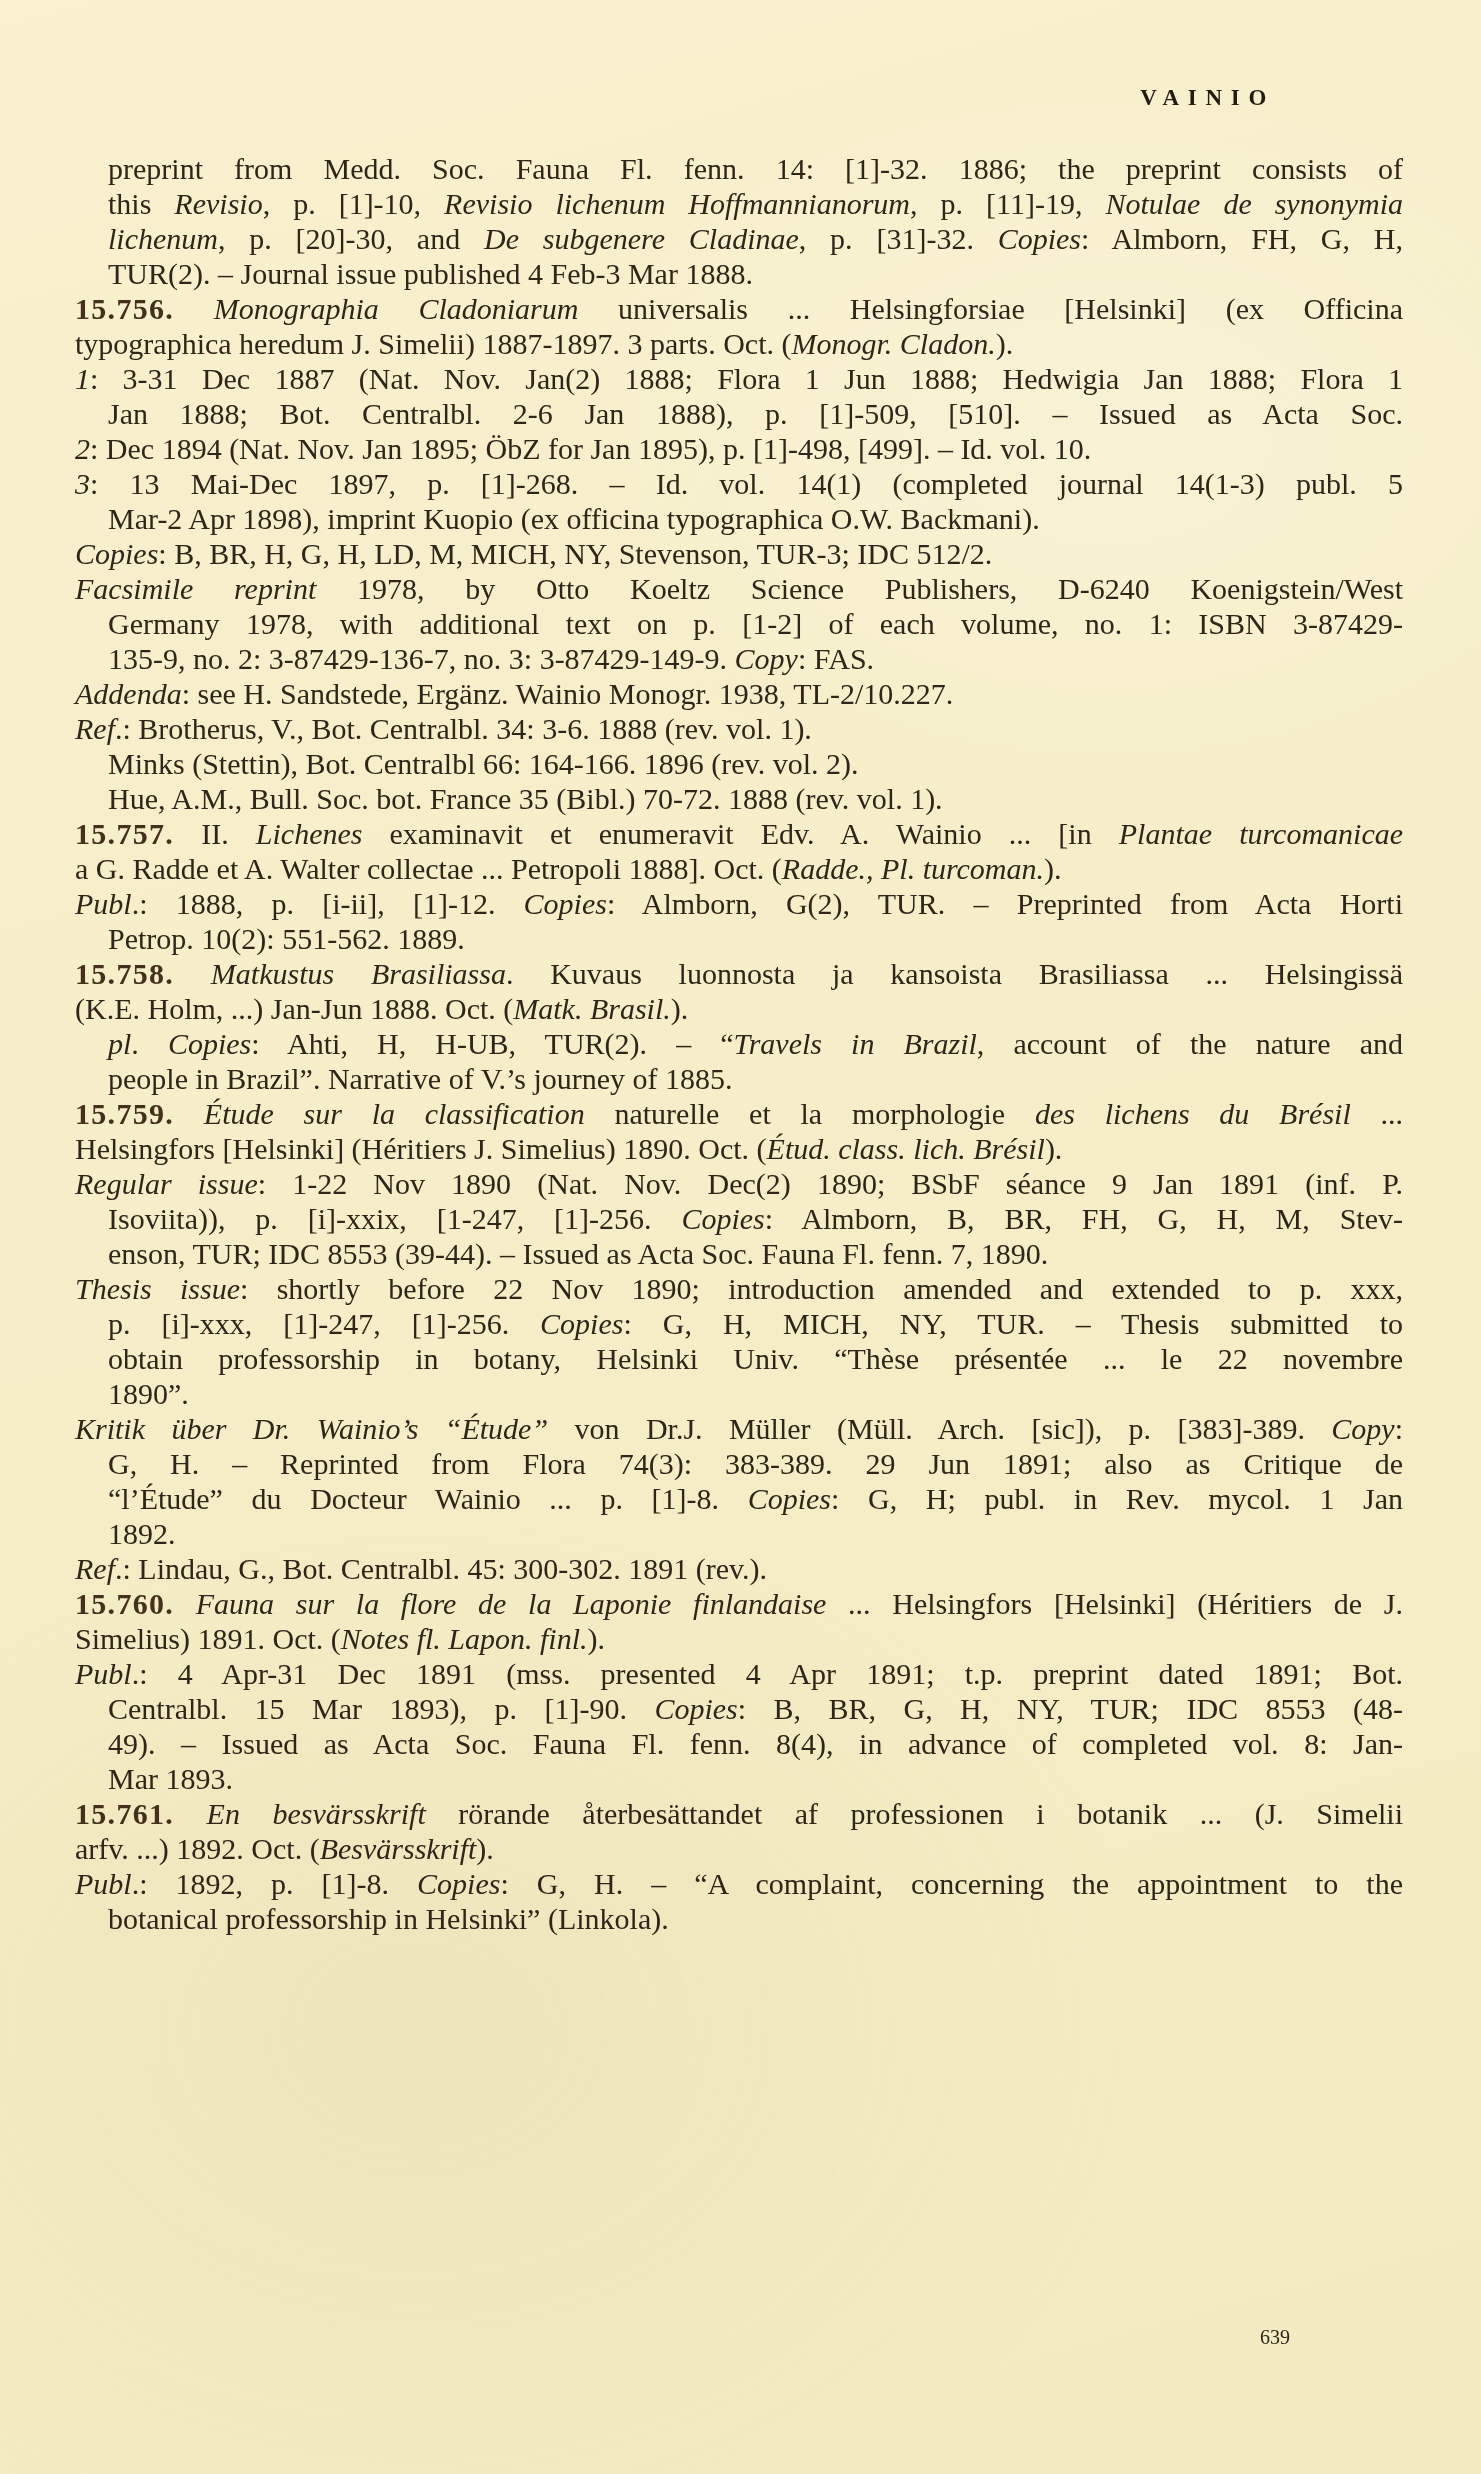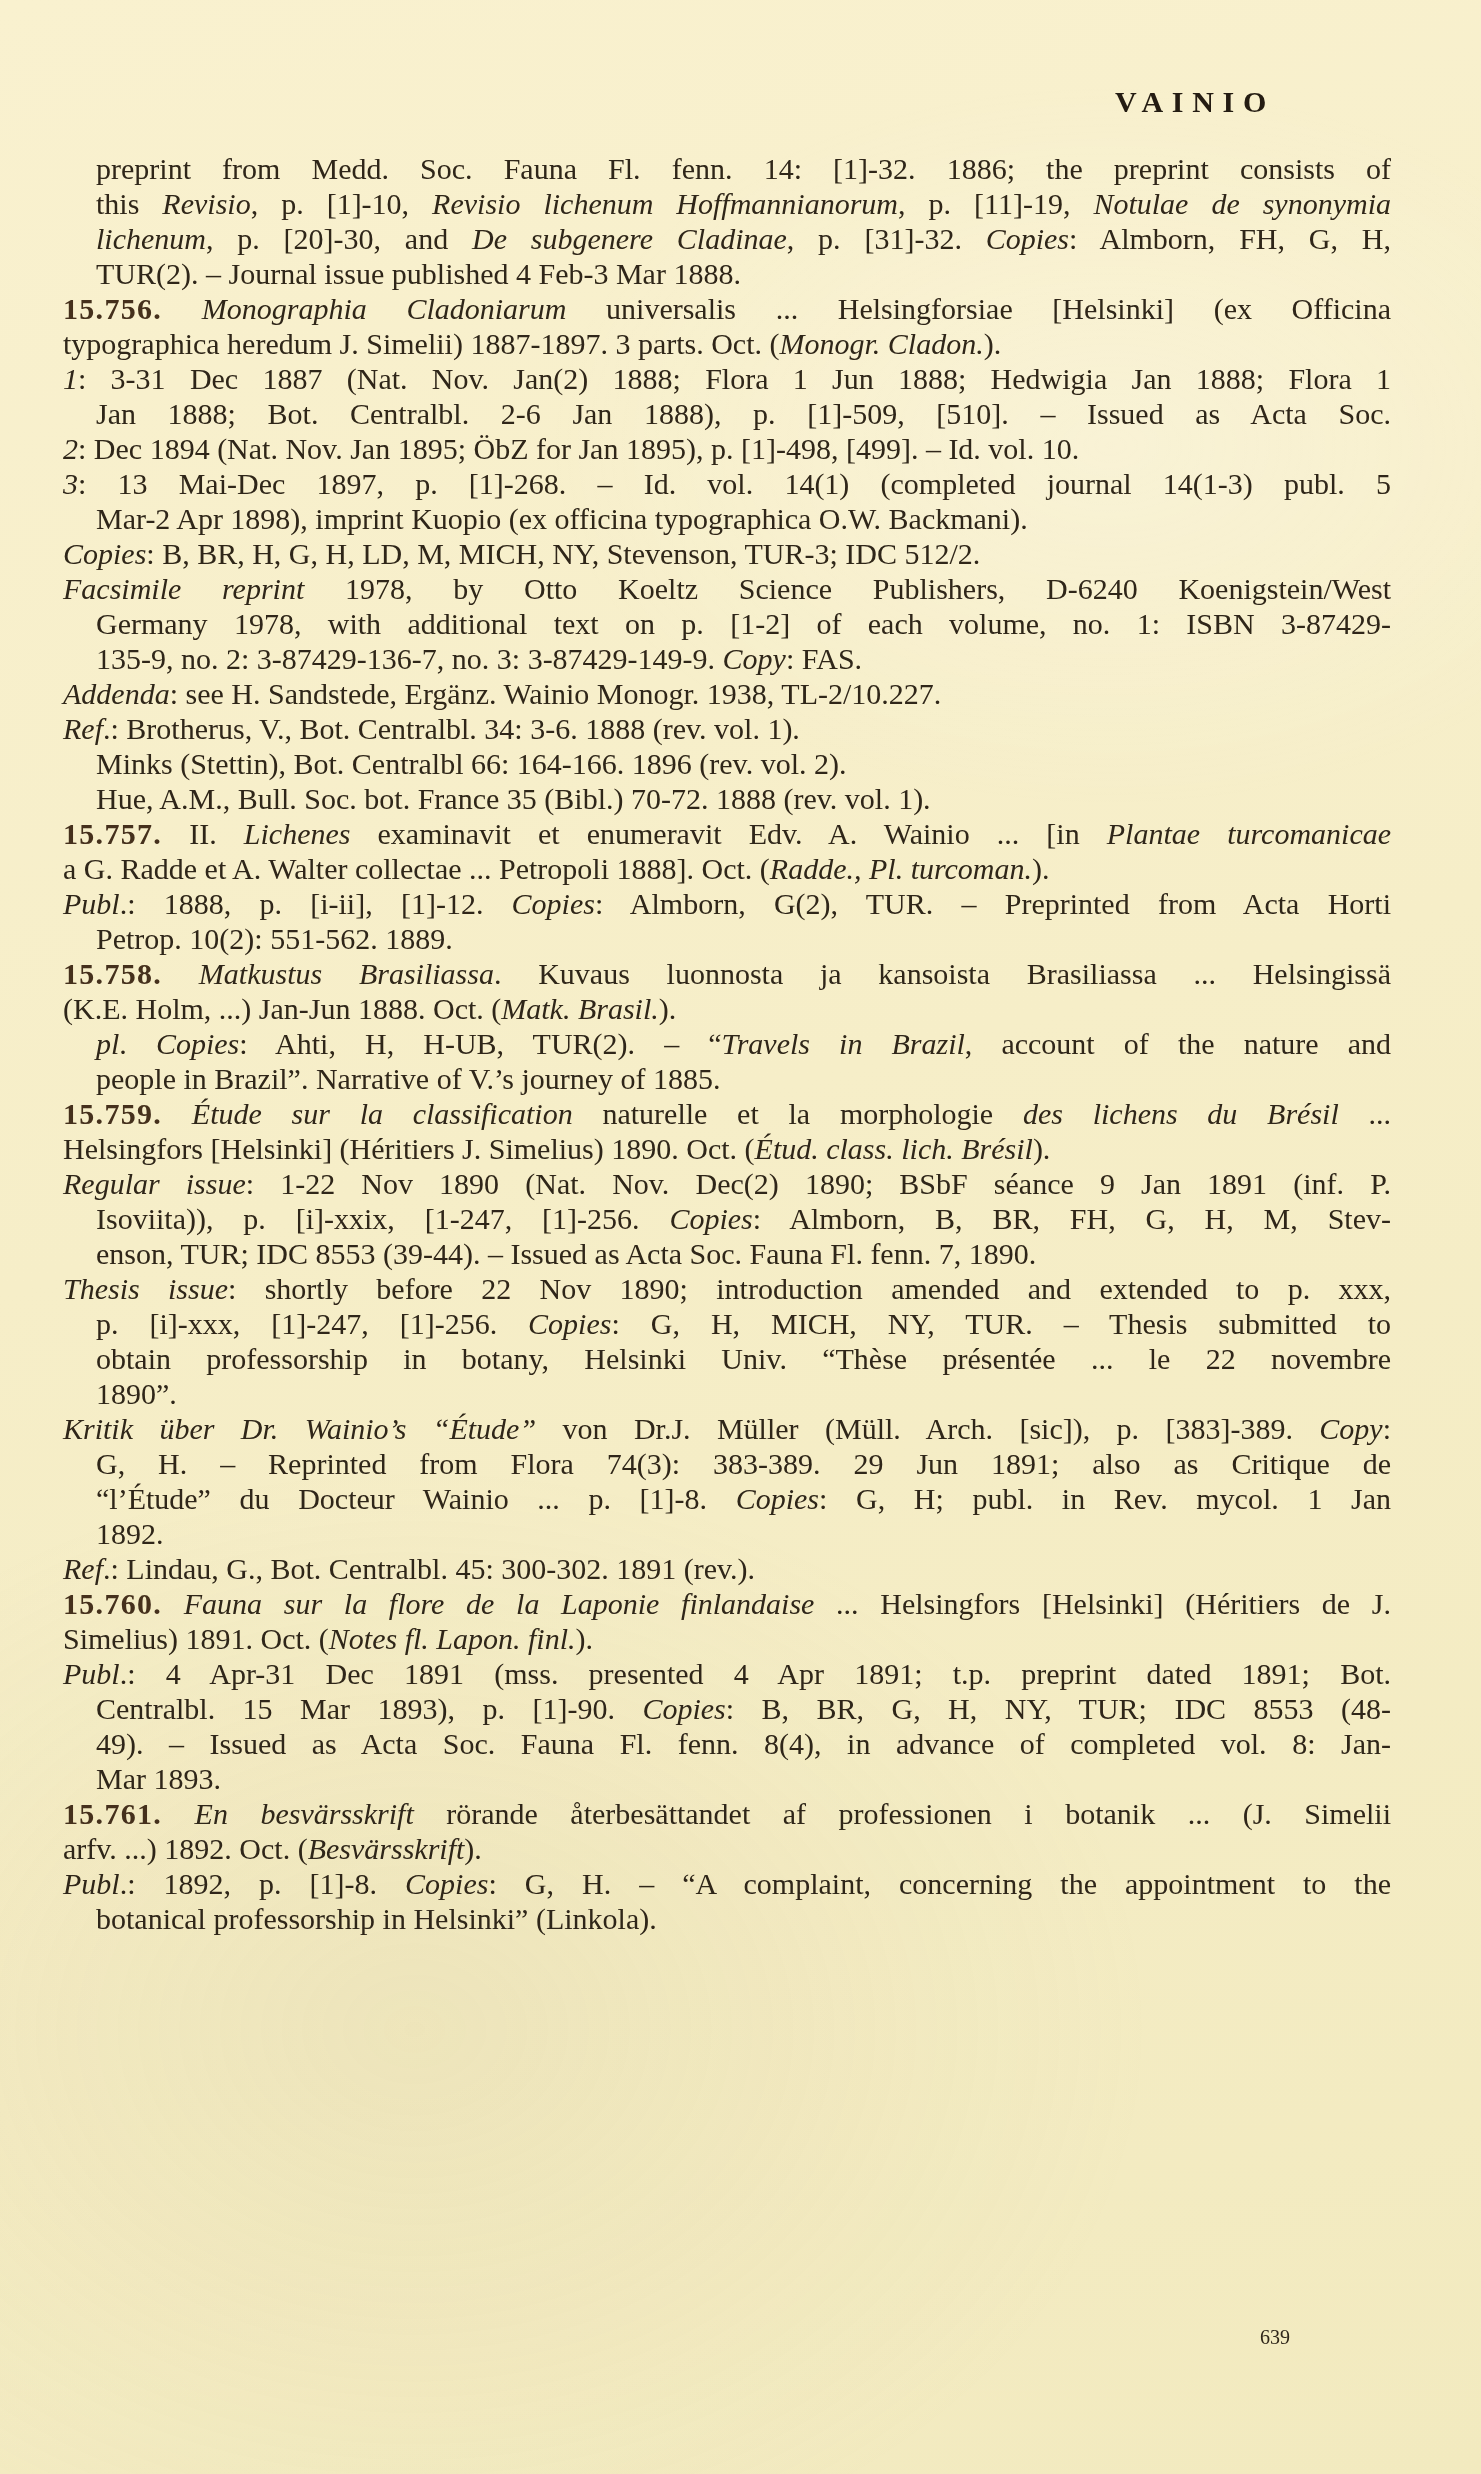--- a/index.html
+++ b/index.html
@@ -9,26 +9,26 @@
     overflow: hidden;
     color: #2f2619;
     font-family: "Liberation Serif", "DejaVu Serif", serif;
     background:
       radial-gradient(934px 600px at 75% 18%, rgba(255,255,255,0.20), rgba(255,255,255,0) 60%),
       radial-gradient(1134px 867px at 28% 82%, rgba(200,185,135,0.14), rgba(0,0,0,0) 65%),
       linear-gradient(165deg, #f9f1cf 0%, #f6eec8 45%, #f2eabf 100%);
   }
   .running-head {
     position: absolute; top: 85px; right: 207px;
-    font-size: 30px; font-weight: 600;
+    font-size: 23px; font-weight: 600;
     letter-spacing: 8.7px;
     color: #241c12;
   }
   .text-block {
-    position: absolute; left: 63px; top: 151px; width: 1328px;
+    position: absolute; left: 75px; top: 151px; width: 1328px;
     font-size: 30px; line-height: 35px;
   }
   .entry { }
   .entry:first-child { margin-top: 0; }
   .para { margin: 0; }
   .ln {
     white-space: nowrap;
     text-align: justify;
     text-align-last: left;
     text-justify: inter-word;

